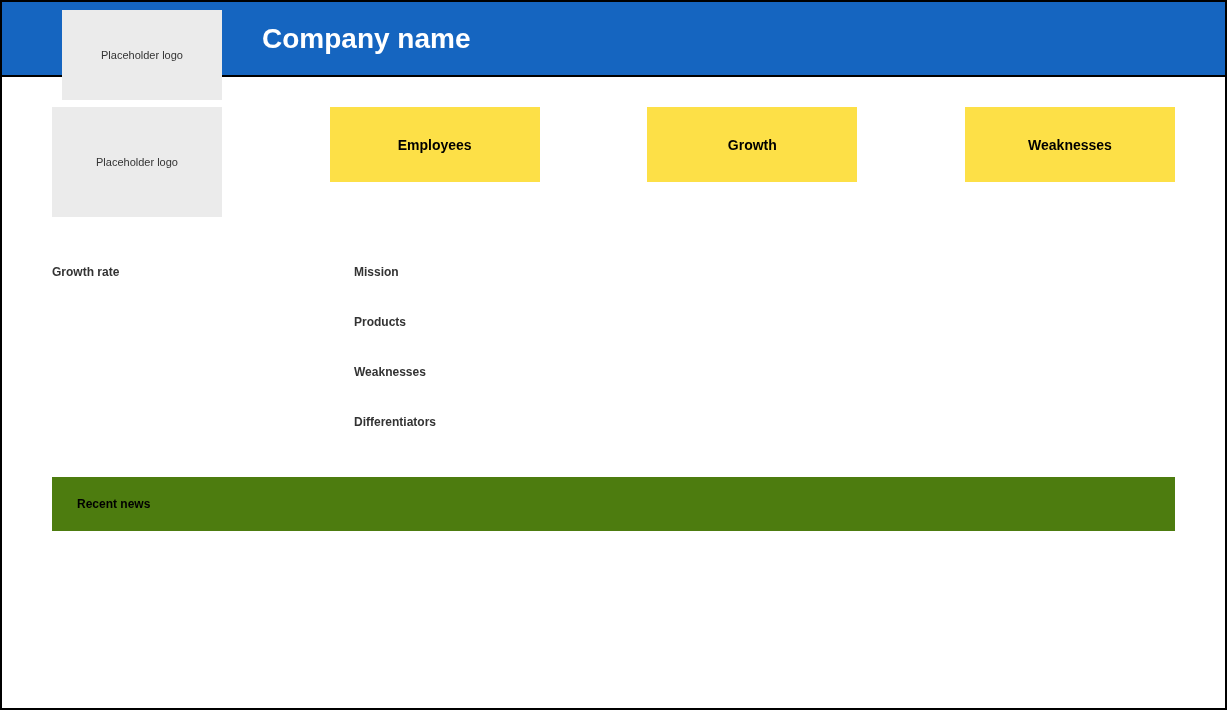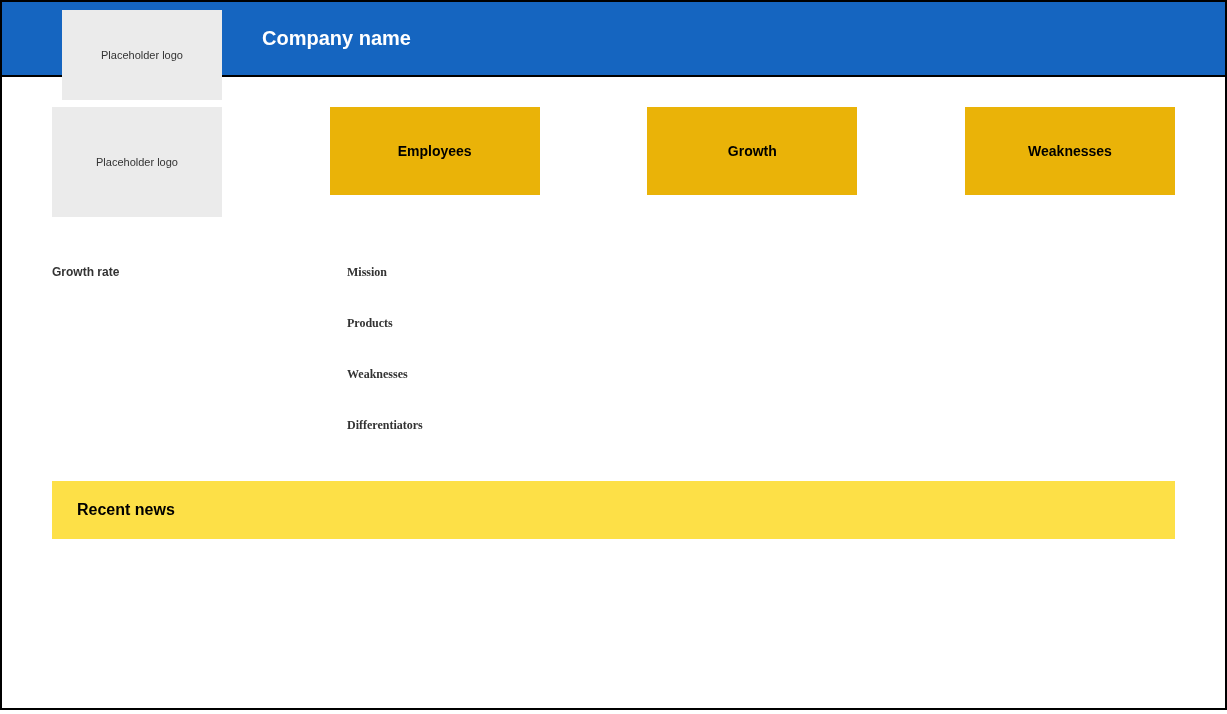--- a/index.html
+++ b/index.html
@@ -43,21 +43,21 @@
       font-size: 11px;
       color: #333;
       position: absolute;
       top: 8px;
       left: 60px;
       z-index: 10;
     }
 
     .header-title {
       color: #fff;
-      font-size: 20px;
+      font-size: 28px;
       font-weight: bold;
       margin-left: 240px;
     }
 
     
     .main-content {
       padding: 20px 50px 30px 50px;
       flex: 1;
     }
 
@@ -76,58 +76,57 @@
       background: #ebebeb;
       display: flex;
       align-items: center;
       justify-content: center;
       font-size: 11px;
       color: #333;
     }
 
     .stat-card {
       width: 210px;
-      height: 88px;
-      background: #eab308;
+      height: 75px;
+      background: #fde047;
       display: flex;
       align-items: center;
       justify-content: center;
       font-size: 14px;
       font-weight: bold;
     }
 
     
     .info-grid {
       display: flex;
-      gap: 5px;
+      gap: 12px;
     }
 
     .info-col-left {
       width: 290px;
       flex-shrink: 0;
     }
 
     .info-col-right {
       flex: 1;
-      font-family: Liberation Serif, serif;
     }
 
     .info-item {
       padding: 18px 0;
       font-size: 12px;
       font-weight: bold;
       color: #333;
     }
 
     
     .recent-news-box {
-      background: #fde047;
+      background: #4d7c0f;
       padding: 20px 25px;
       margin-top: 30px;
-      font-size: 16px;
+      font-size: 12px;
       font-weight: bold;
     }
   </style>
 </head>
 <body>
 
 <div class="page-wrapper">
 
   <div class="header">
     <div class="header-logo-placeholder">

